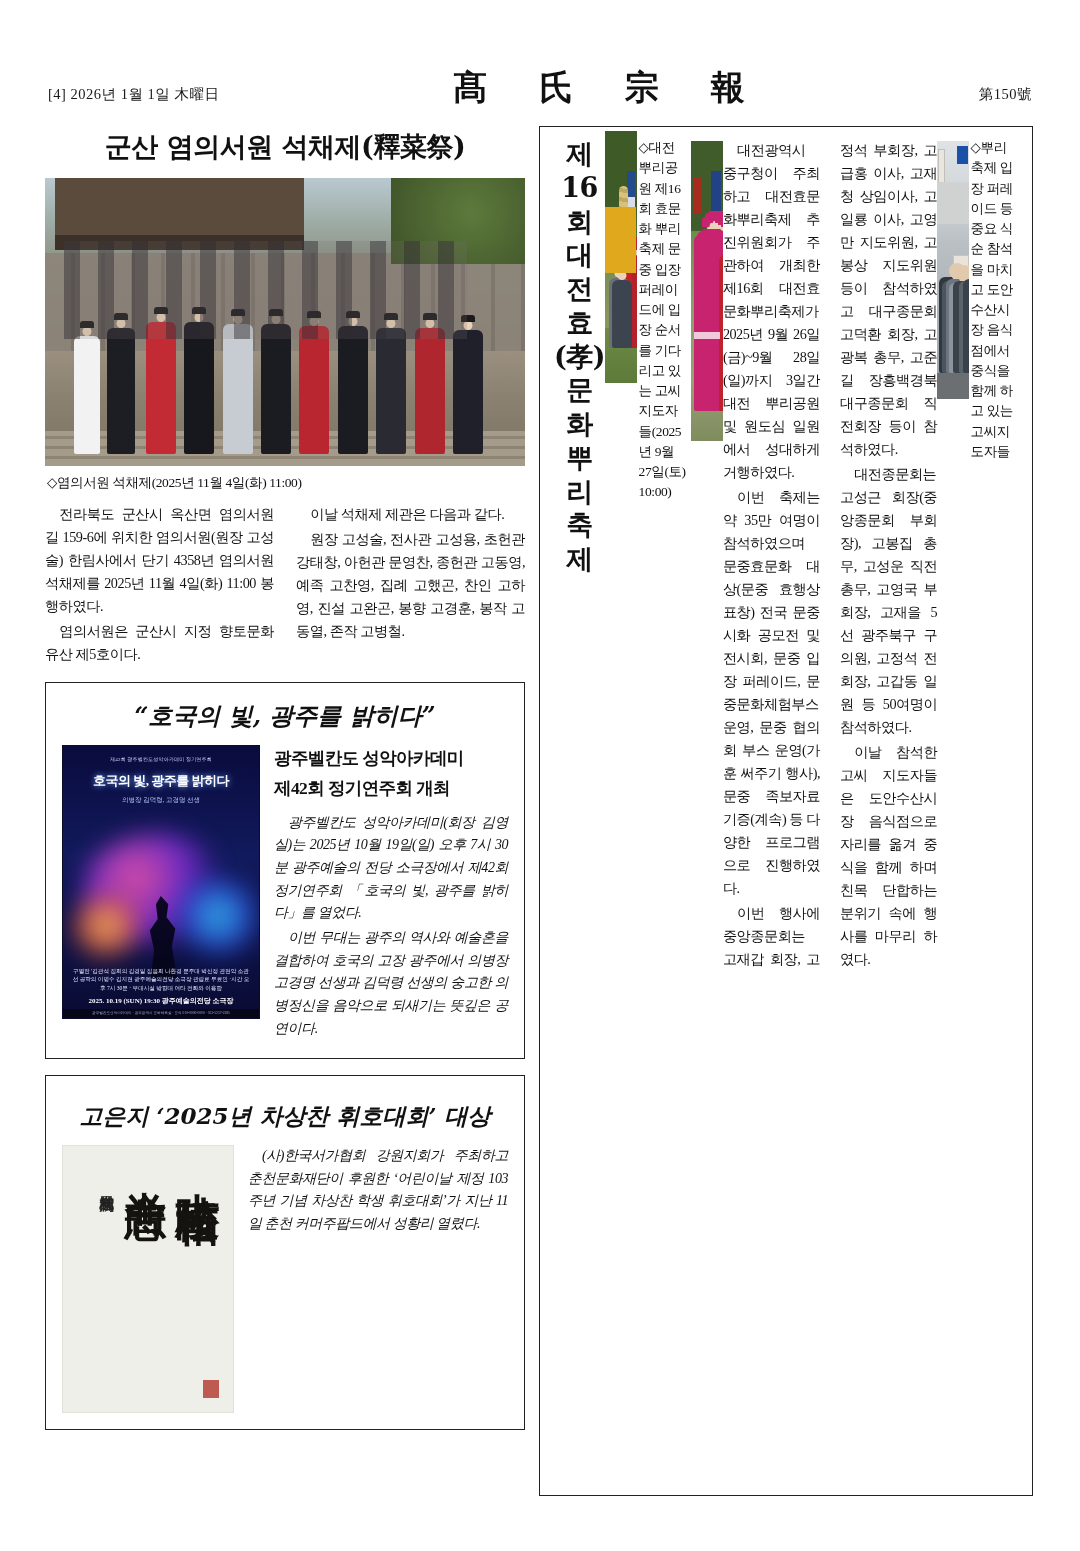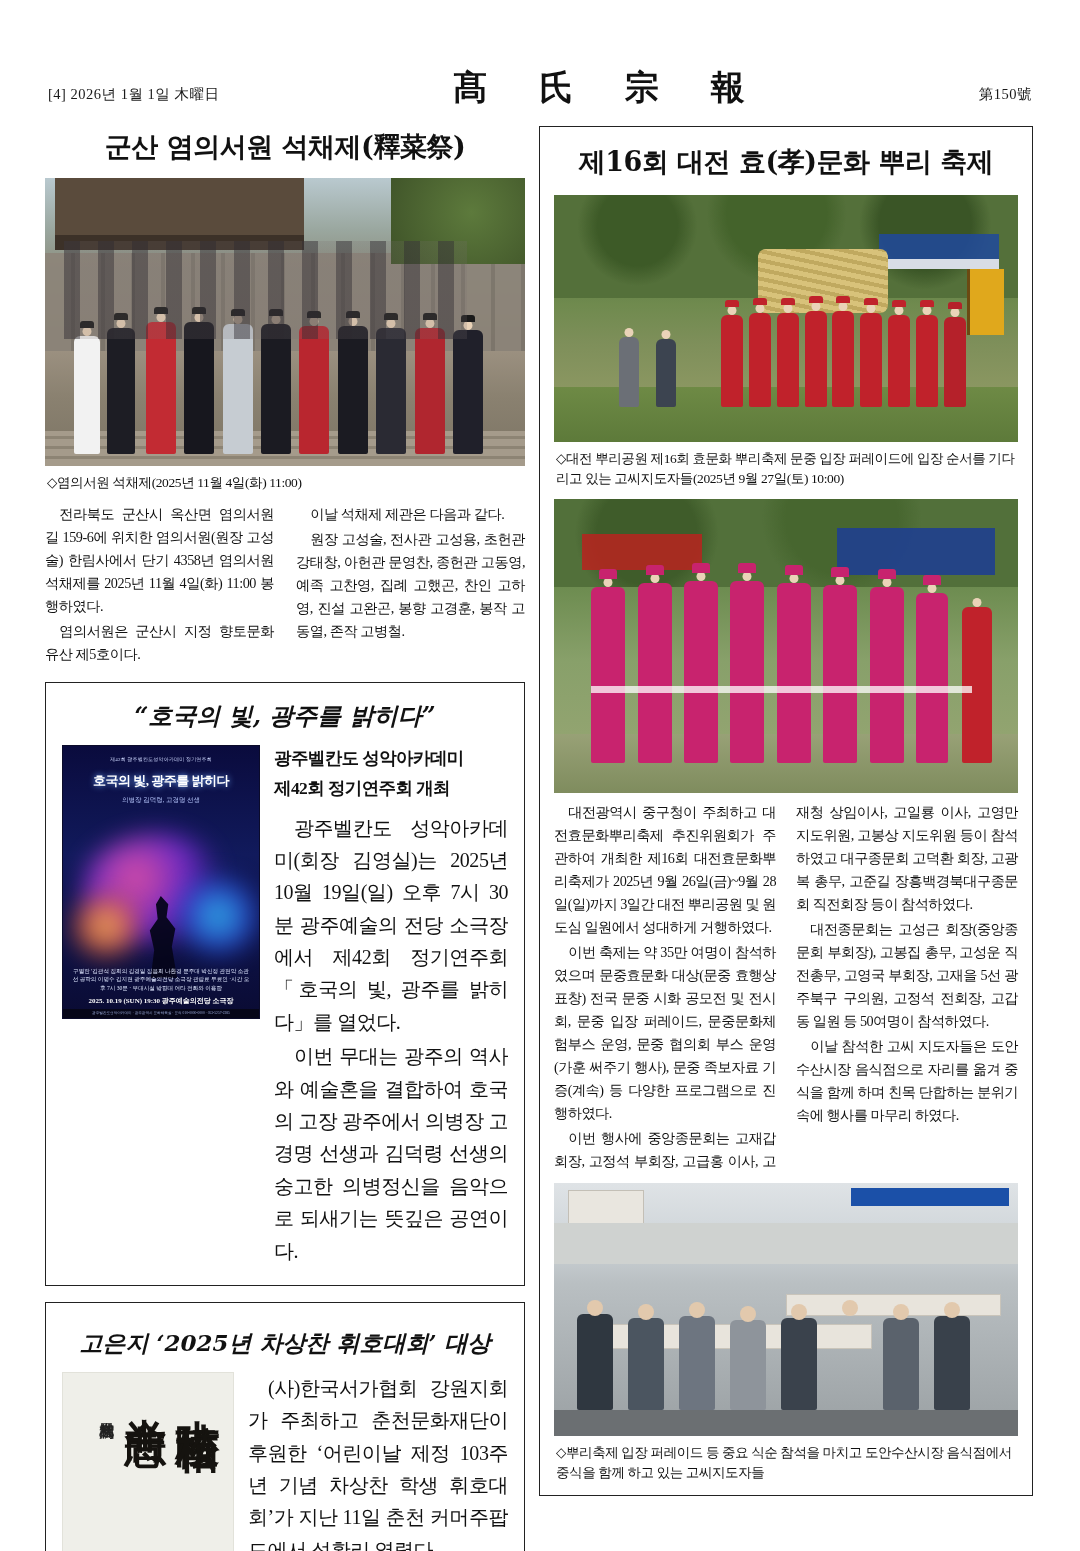--- a/index.html
+++ b/index.html
@@ -56,23 +56,23 @@
   }
   .col-left {
     width: 480px;
     display: flex;
     flex-direction: column;
   }
   .col-right {
     width: 494px;
     border: 1.3px solid #222;
     box-sizing: border-box;
-    padding: 12px 14px 12px 14px;
+    padding: 4px 14px 12px 14px;
     display: flex;
-    flex-direction: column;
+    flex-direction: row;
   }
   
   .headline {
     font-family: "DejaVu Serif", "Liberation Serif", serif;
     font-weight: bold;
     text-align: center;
     line-height: 1.25;
   }
   .h-lead {
     font-size: 27px;
@@ -104,24 +104,25 @@
     line-height: 1.62;
     text-align: justify;
     letter-spacing: -0.45px;
     margin-top: 10px;
   }
   .body2 p, .body1 p {
     margin: 0 0 2px 0;
     text-indent: 1em;
   }
   .body1 {
-    font-size: 20px;
+    font-size: 14px;
     line-height: 1.62;
     text-align: justify;
     letter-spacing: -0.45px;
+    font-style: italic;
   }
   
   .boxed {
     border: 1.3px solid #222;
     box-sizing: border-box;
     padding: 14px 16px 16px 16px;
     margin-top: 16px;
   }
   .boxed .h-box {
     font-size: 24px;

